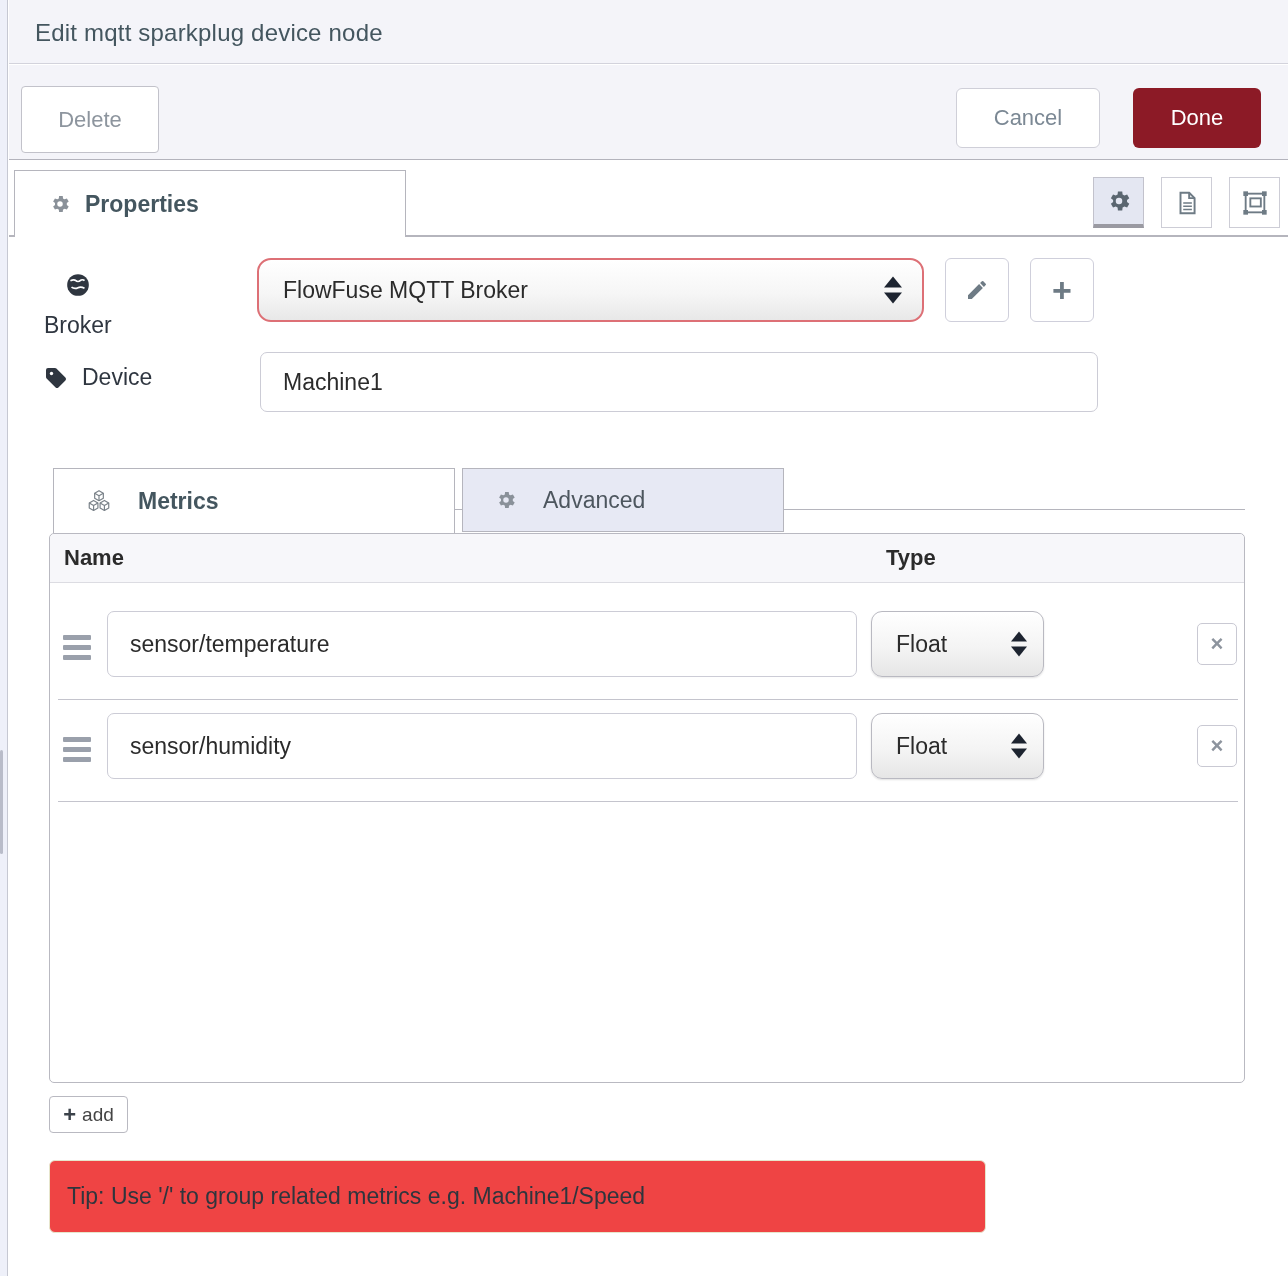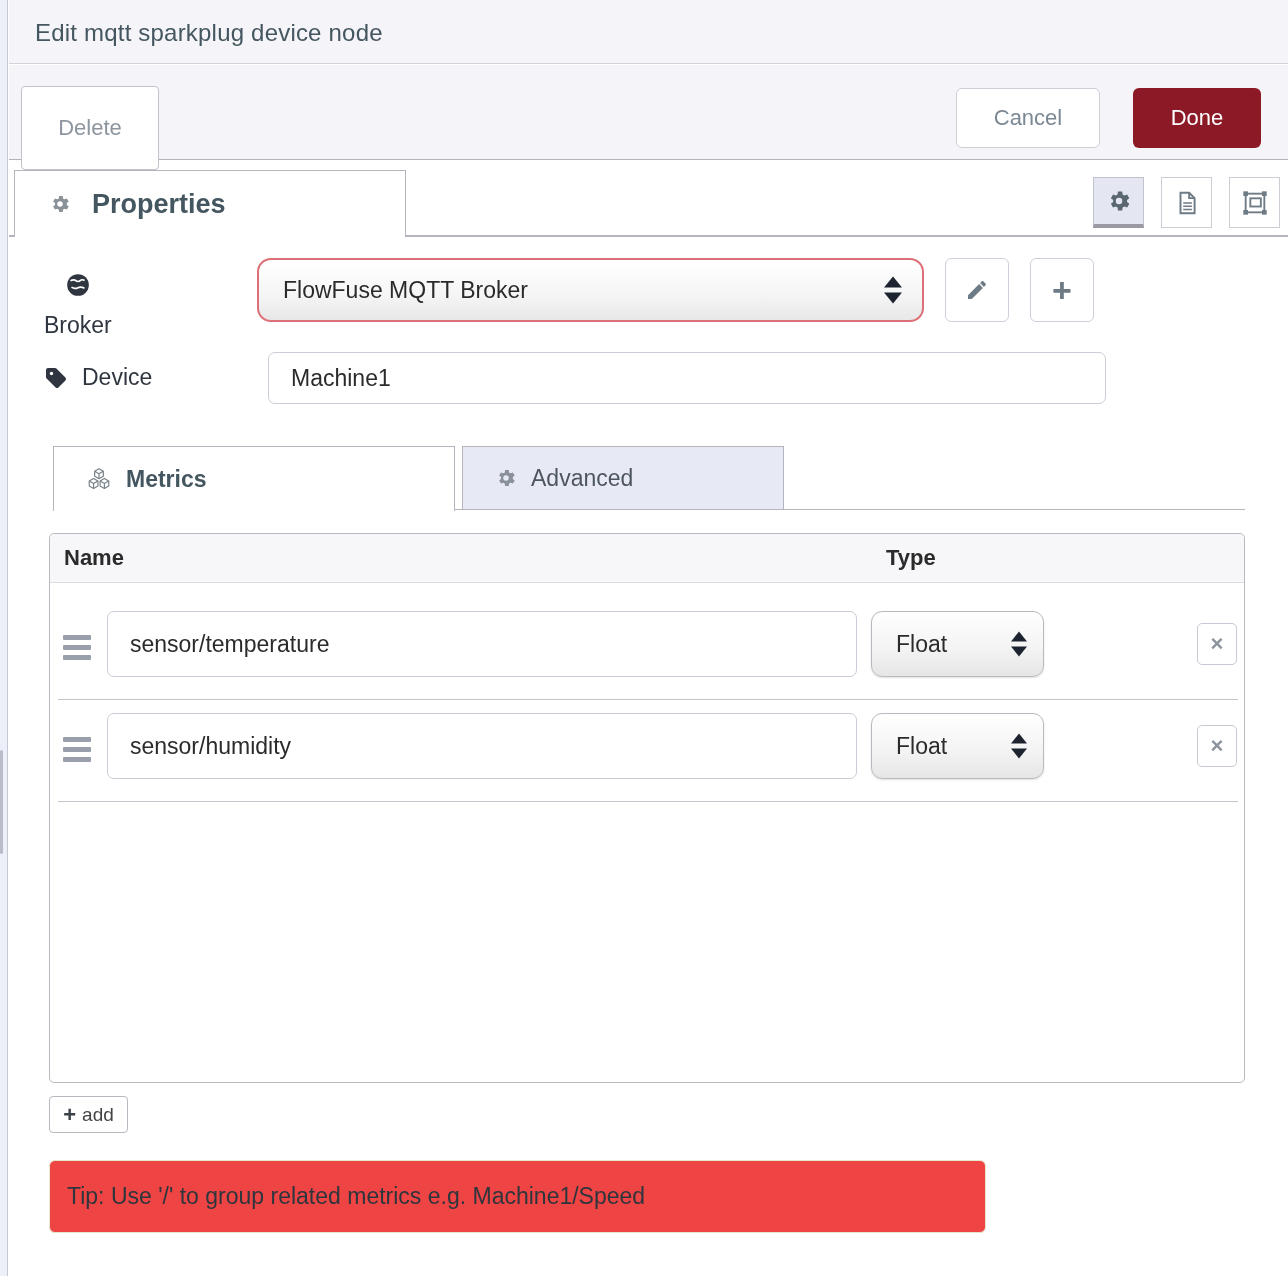--- a/index.html
+++ b/index.html
@@ -21,33 +21,33 @@
 
   
   .tray-header { position: absolute; left: 9px; top: 0; right: 0; height: 64px;
     background: #f4f4f9; border-bottom: 1px solid #d3d3dc; }
   .tray-title { position: absolute; left: 26px; top: 19px; font-size: 24px; font-weight: normal;
     color: #44565f; letter-spacing: 0.2px; }
   .tray-toolbar { position: absolute; left: 9px; top: 65px; right: 0; height: 95px;
     background: #f4f4f9; border-bottom: 1px solid #b3b3bc; }
   .btn { display: flex; align-items: center; justify-content: center; cursor: pointer;
     font-size: 22px; background: #fff; }
-  .btn-delete { position: absolute; left: 21px; top: 86px; width: 138px; height: 84px;
+  .btn-delete { position: absolute; left: 21px; top: 86px; width: 138px; height: 67px;
     border: 1px solid #c2c2ca; border-radius: 4px; color: #8d959e; }
   .btn-cancel { position: absolute; left: 956px; top: 88px; width: 144px; height: 60px;
     border: 1px solid #cfcfd8; border-radius: 6px; color: #7b8894; }
   .btn-done { position: absolute; left: 1133px; top: 88px; width: 128px; height: 60px;
     border: none; border-radius: 6px; color: #fff; }
 
   
   .tabbar-line { position: absolute; left: 9px; top: 235px; right: 0; height: 2px; background: #b5b5bd; }
   .tab-properties { position: absolute; left: 14px; top: 170px; width: 392px; height: 67px;
     background: #fff; border: 1px solid #b5b5bd; border-bottom: none; z-index: 2;
     display: flex; align-items: center; gap: 14px; padding-left: 34px; cursor: pointer; }
-  .tab-properties .tab-label { font-size: 27px; font-weight: bold; color: #44565f; margin-left: 7px; }
+  .tab-properties .tab-label { font-size: 23px; font-weight: bold; color: #44565f; }
   .icon { display: inline-flex; align-items: center; justify-content: center; }
   .icon svg { display: block; }
 
   .hdr-iconbtn { position: absolute; top: 177px; width: 51px; height: 51px; background: #fff;
     border: 1px solid #cdcdd6; display: flex; align-items: center; justify-content: center;
     cursor: pointer; color: #6e7b85; }
   .hdr-iconbtn.selected { background: #e4e7f2; border-color: #c2c2cc; border-bottom: 4px solid #9a9aa2; }
   .hdr-gear { left: 1093px; }
   .hdr-doc { left: 1161px; }
   .hdr-group { left: 1229px; }
@@ -73,26 +73,26 @@
 
   .sq-btn { position: absolute; top: 258px; width: 64px; height: 64px; background: #fff;
     border: 1px solid #cfcfdb; border-radius: 6px; display: flex; align-items: center;
     justify-content: center; cursor: pointer; color: #6e7b85; }
   .btn-edit-broker { left: 945px; }
   .btn-add-broker { left: 1030px; font-size: 34px; font-weight: bold; color: #6e7b85; }
 
   .text-input { position: absolute; border: 1px solid #ccccd6; border-radius: 7px;
     font-size: 23px; color: #2b2b2b; padding-left: 22px; background: #fff; outline: none;
     font-family: "Liberation Sans", "DejaVu Sans", sans-serif; }
-  .device-input { left: 268px; top: 352px; width: 838px; height: 52px; }
+  .device-input { left: 260px; top: 352px; width: 838px; height: 60px; }
 
   
   .subtab-line { position: absolute; left: 53px; top: 509px; width: 1192px; height: 1px; background: #b5b5bd; }
-  .subtab { position: absolute; top: 446px; height: 64px; display: flex; align-items: center;
-    gap: 14px; padding-left: 32px; cursor: pointer; border: 1px solid #b5b5bd; }
+  .subtab { position: absolute; top: 468px; height: 64px; display: flex; align-items: center;
+    gap: 26px; padding-left: 32px; cursor: pointer; border: 1px solid #b5b5bd; }
   .subtab-metrics { left: 53px; width: 402px; background: #fff; border-bottom: none; height: 65px; z-index: 2; }
   .subtab-metrics .subtab-label { font-size: 23px; font-weight: bold; color: #44565f; }
   .subtab-advanced { left: 462px; width: 322px; background: #e7e9f4; }
   .subtab-advanced .subtab-label { font-size: 23px; color: #4d565e; }
 
   
   .metrics-box { position: absolute; left: 49px; top: 533px; width: 1196px; height: 550px;
     border: 1px solid #b9b9c1; border-radius: 5px; background: #fff; }
   .metrics-head { position: absolute; left: 0; top: 0; right: 0; height: 49px;
     background: #f7f7fa; border-bottom: 1px solid #dcdce2; border-radius: 5px 5px 0 0; font-weight: bold; }

